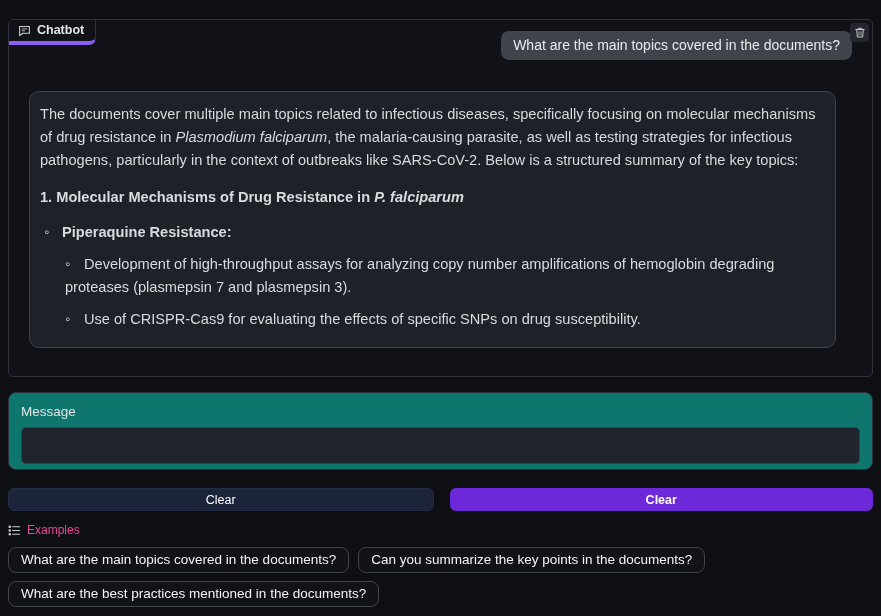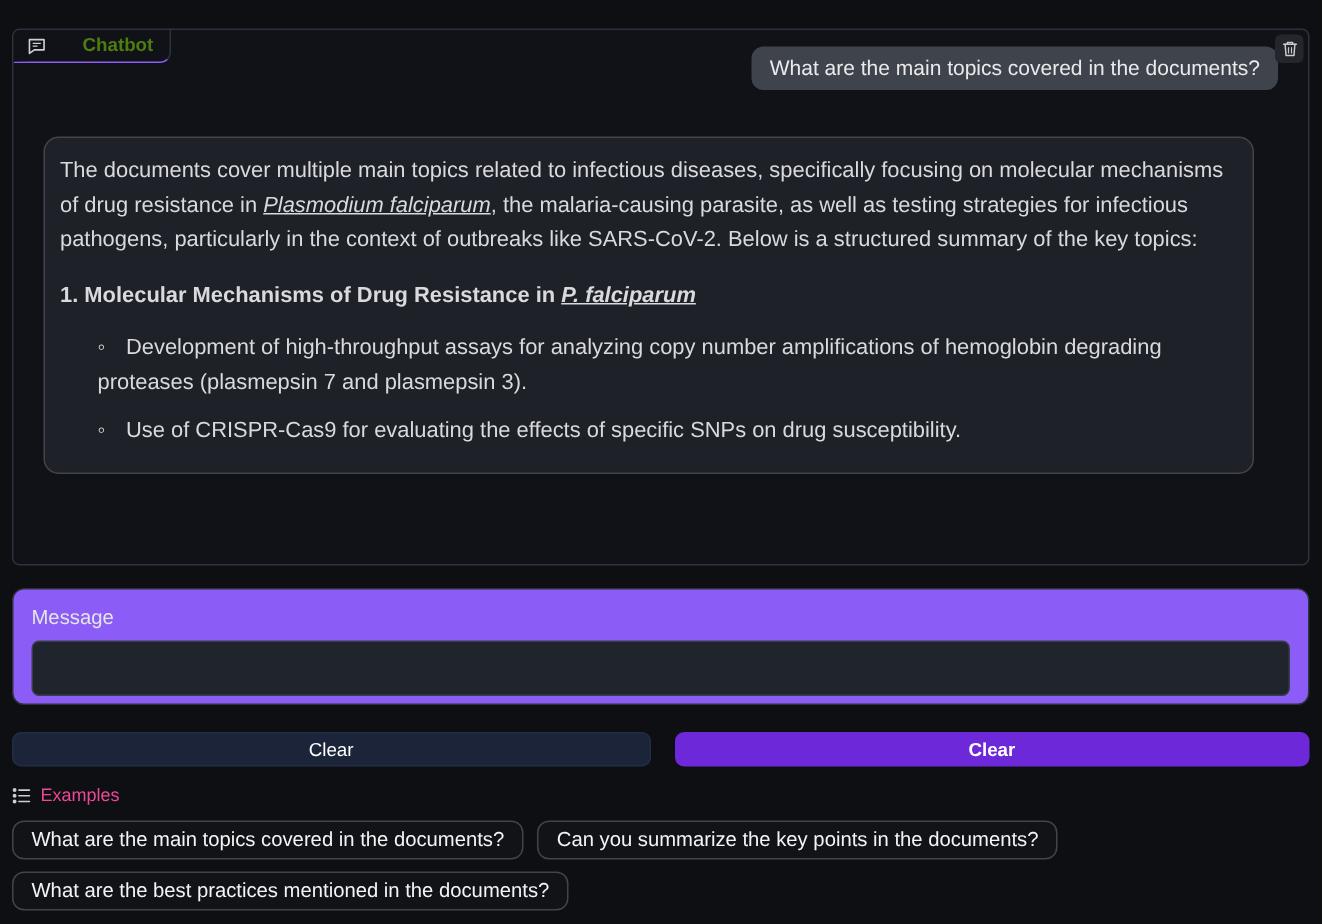--- a/index.html
+++ b/index.html
@@ -13,25 +13,25 @@
   #app { position: relative; width: 881px; height: 616px; background: #0e0f13; }
 
   
   .chatbot-panel {
     position: absolute; left: 8px; top: 19px; width: 865px; height: 358px;
     border: 1px solid #2e323c; border-radius: 5px;
     background: #101217; overflow: hidden;
   }
   .chatbot-label {
     position: absolute; top: 0; left: 0; z-index: 3;
-    display: flex; align-items: center; gap: 24px;
+    display: flex; align-items: center; gap: 6px;
     padding: 3px 11px 4px 9px;
-    border-right: 1px solid #2e323c; border-bottom: 1px solid #8b5cf6;
+    border-right: 1px solid #2e323c; border-bottom: 4px solid #8b5cf6;
     border-bottom-right-radius: 7px;
-    color: #4d7c0f; font-size: 12.5px; font-weight: 700;
+    color: #e5e5e5; font-size: 12.5px; font-weight: 700;
     background: #101217;
   }
   .trash-button {
     position: absolute; top: 3px; right: 3px; z-index: 3;
     width: 19px; height: 19px; border-radius: 4px;
     background: #24262d; border: none; padding: 0;
     display: flex; align-items: center; justify-content: center;
     cursor: pointer;
   }
   .messages { position: absolute; inset: 0; padding: 11px 20px 0; overflow: hidden; }
@@ -47,26 +47,26 @@
     background: #1e2128;
     padding: 11px 10px 16px;
     color: #d9dadd; font-size: 14.6px; line-height: 23px;
   }
   .bot-para { margin: 0; }
   .bot-heading { margin: 14px 0 12px; font-weight: 700; }
   .li1 { margin-top: 12px; padding-left: 4px; font-weight: 700; }
   .li1::before { content: "\25E6"; display: inline-block; width: 18px; font-weight: 400; }
   .li2 { margin-top: 9px; padding-left: 25px; font-weight: 400; }
   .li2::before { content: "\25E6"; display: inline-block; width: 19px; }
-  .ital { font-style: italic; text-decoration: underline; }
+  .ital { font-style: italic; }
 
   
   .input-panel {
     position: absolute; left: 8px; top: 392px; width: 865px; height: 78px;
-    background: #8b5cf6; border: 1px solid #2d313b; border-radius: 8px;
+    background: #0f766e; border: 1px solid #2d313b; border-radius: 8px;
     padding: 11px 12px;
   }
   .message-label { font-size: 13.5px; color: #e4e5e7; display: block; }
   .message-input {
     margin-top: 8px; width: 100%; height: 37px;
     background: #20242d; border: 1px solid #3a3e49; border-radius: 5px;
     resize: none; color: #e8e8ea; outline: none;
     font: 14px "Liberation Sans", sans-serif; padding: 8px 10px;
   }
 
@@ -122,20 +122,21 @@
     <div class="messages">
       <div class="user-row">
         <div class="user-bubble">What are the main topics covered in the documents?</div>
       </div>
 
       <div class="bot-box">
         <p class="bot-para"><span>The documents cover multiple main topics related to infectious diseases, specifically focusing on molecular mechanisms of drug resistance in </span><span class="ital">Plasmodium falciparum</span><span>, the malaria-causing parasite, as well as testing strategies for infectious pathogens, particularly in the context of outbreaks like SARS-CoV-2. Below is a structured summary of the key topics:</span></p>
 
         <p class="bot-heading"><span>1. Molecular Mechanisms of Drug Resistance in </span><span class="ital">P. falciparum</span></p>
 
+        <div class="li1">Piperaquine Resistance:</div>
 
         <div class="li2">Development of high-throughput assays for analyzing copy number amplifications of hemoglobin degrading proteases (plasmepsin 7 and plasmepsin 3).</div>
         <div class="li2">Use of CRISPR-Cas9 for evaluating the effects of specific SNPs on drug susceptibility.</div>
 
       </div>
     </div>
   </div>
 
   <div class="input-panel">
     <label class="message-label">Message</label>

